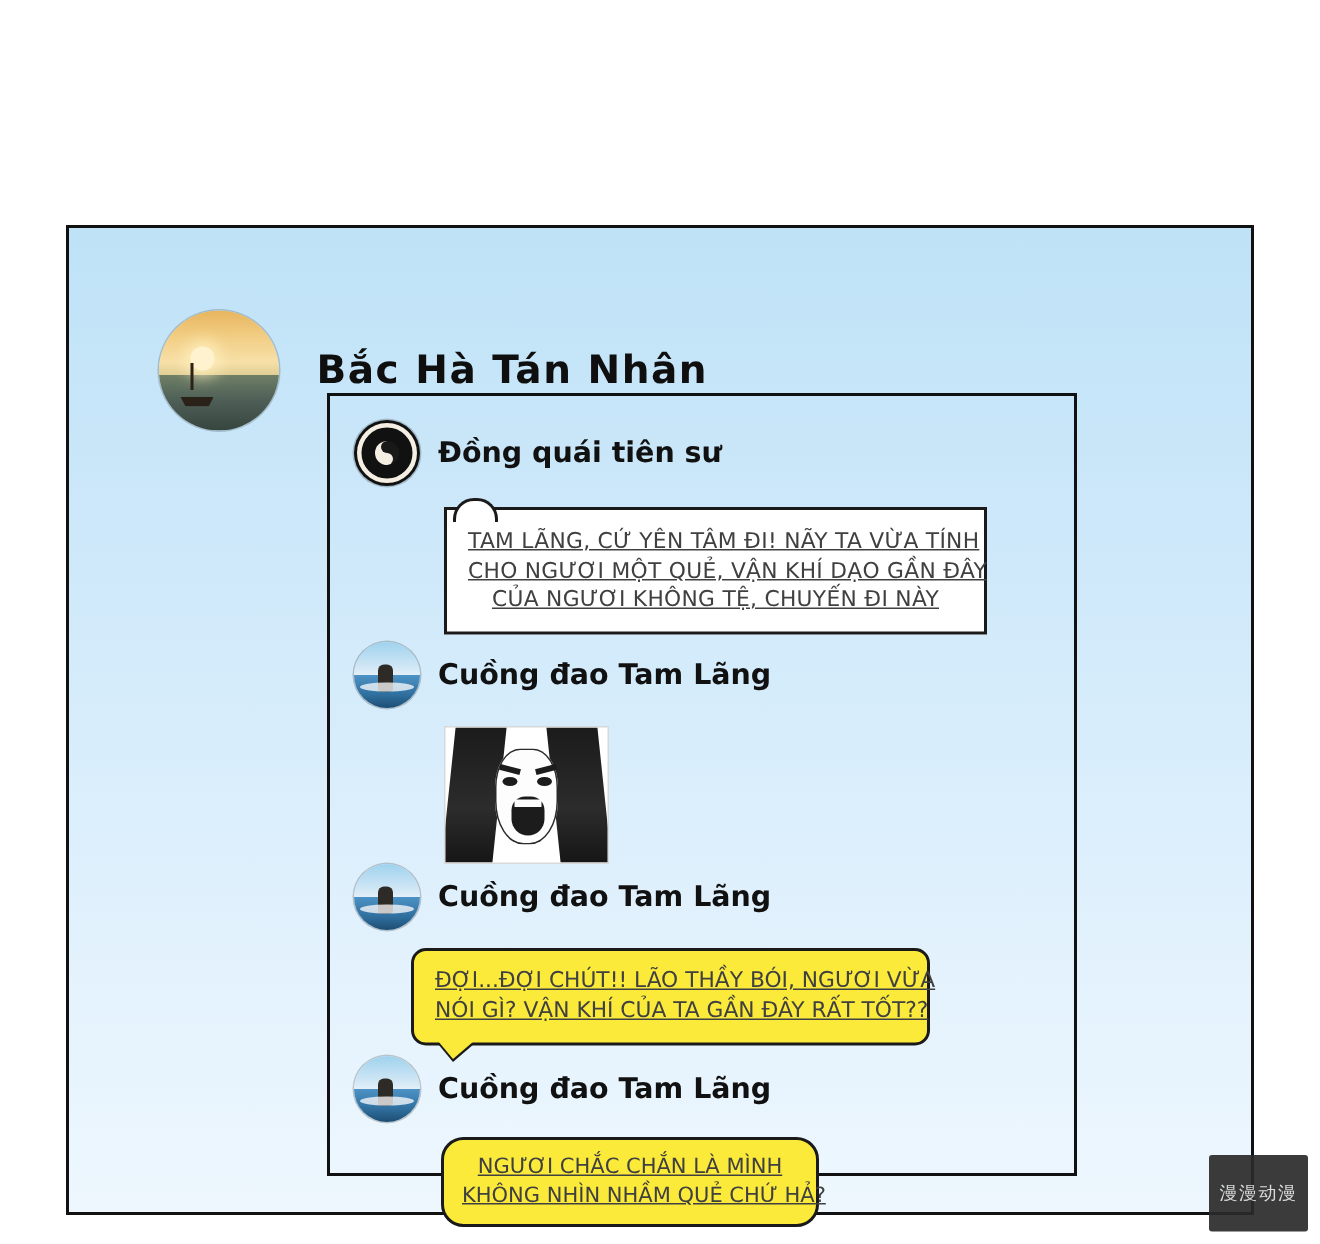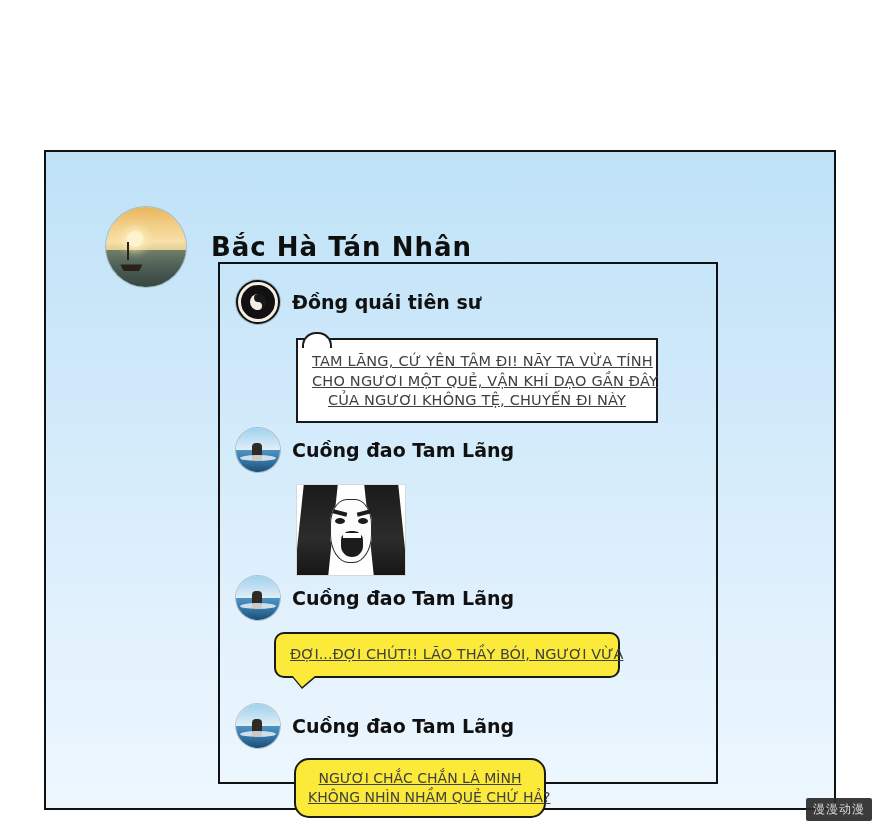--- a/index.html
+++ b/index.html
@@ -304,21 +304,21 @@
 
   
   .watermark {
     position: absolute;
     right: 8px;
     bottom: 8px;
     background: #2b2b2b;
     color: #d9d9d9;
     font-family: "DejaVu Sans", sans-serif;
     font-size: 12px;
-    padding: 3px 7px;
+    padding: 17px 7px;
     letter-spacing: 1px;
     opacity: 0.92;
     border-radius: 2px;
     margin-left: 39px;
   }
 </style>
 </head>
 <body>
 
 <div class="page">
@@ -383,20 +383,21 @@
           <div class="avatar sea-av">
             <div class="sky2"></div>
             <div class="water"></div>
             <div class="figure"></div>
             <div class="foam"></div>
           </div>
           <div class="sender">Cuồng đao Tam Lãng</div>
         </div>
         <div class="bubble yellow" style="margin-left:38px; margin-top:12px; width:346px;">
           <span class="line">ĐỢI...ĐỢI CHÚT!! LÃO THẦY BÓI, NGƯƠI VỪA</span>
+          <span class="line">NÓI GÌ? VẬN KHÍ CỦA TA GẦN ĐÂY RẤT TỐT??</span>
           <span class="tail-bottom-left"></span>
         </div>
       </div>
 
       <div class="msg" style="left:16px; top:440px;">
         <div class="msg-head">
           <div class="avatar sea-av">
             <div class="sky2"></div>
             <div class="water"></div>
             <div class="figure"></div>

